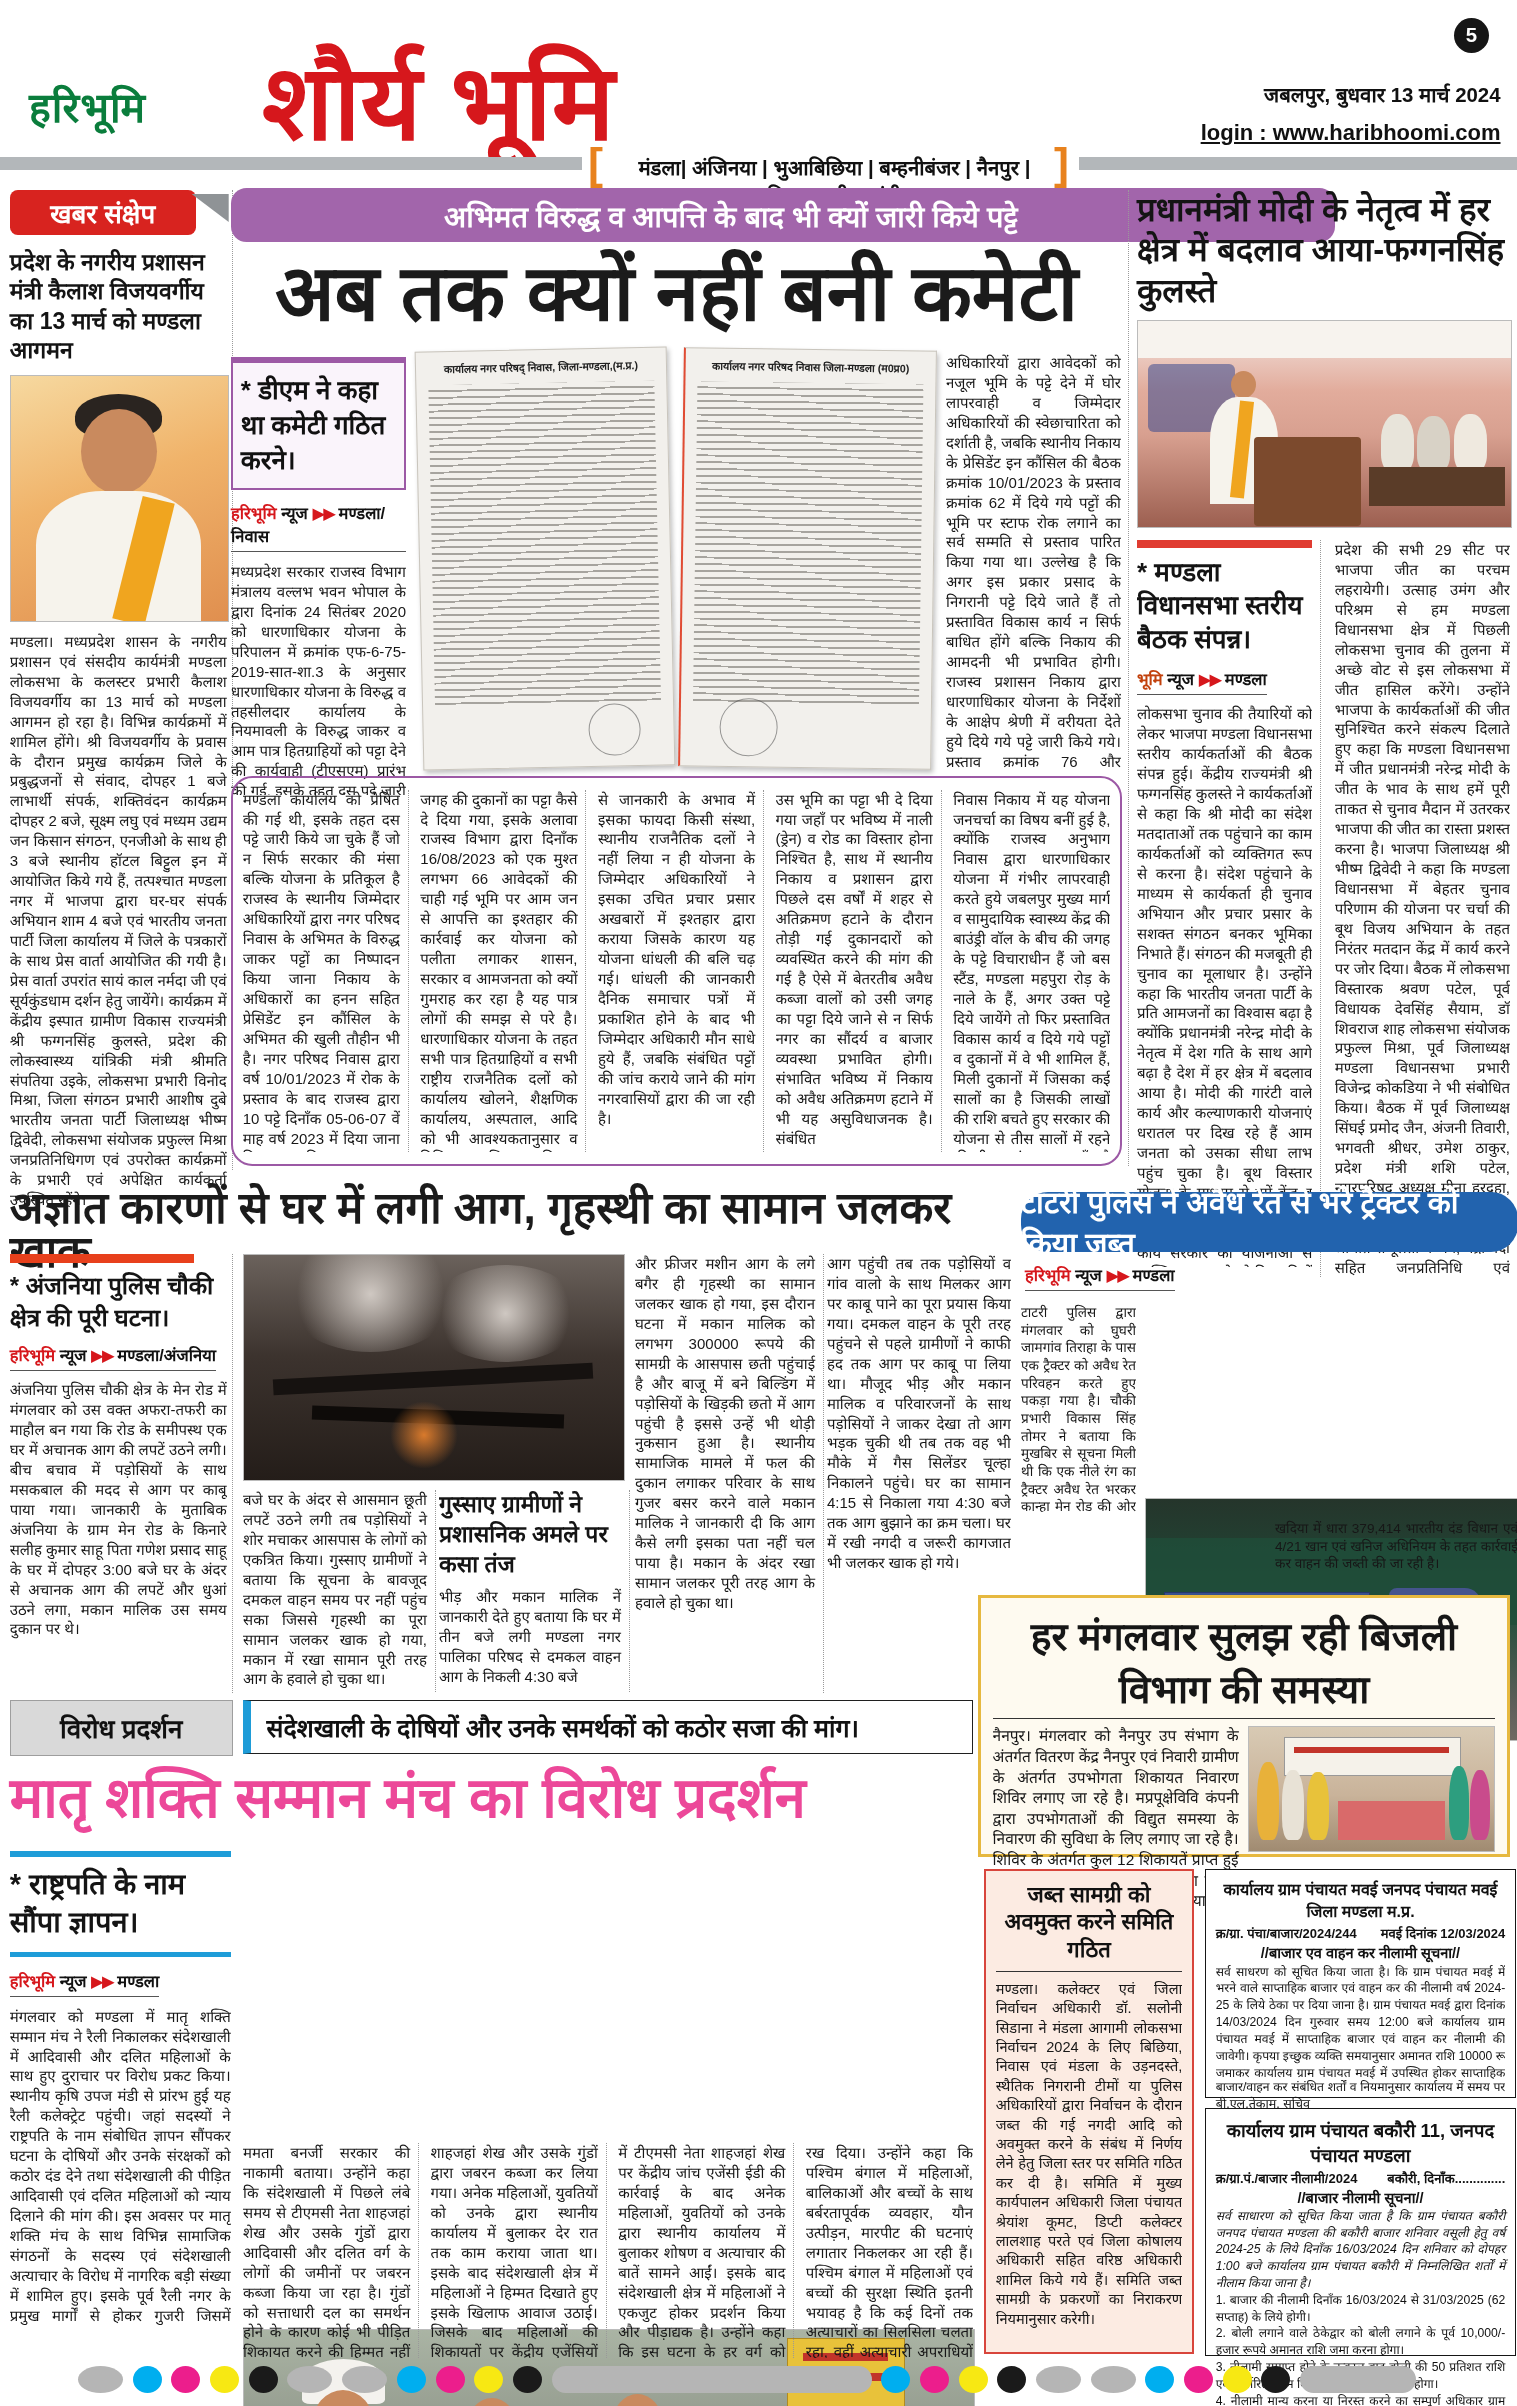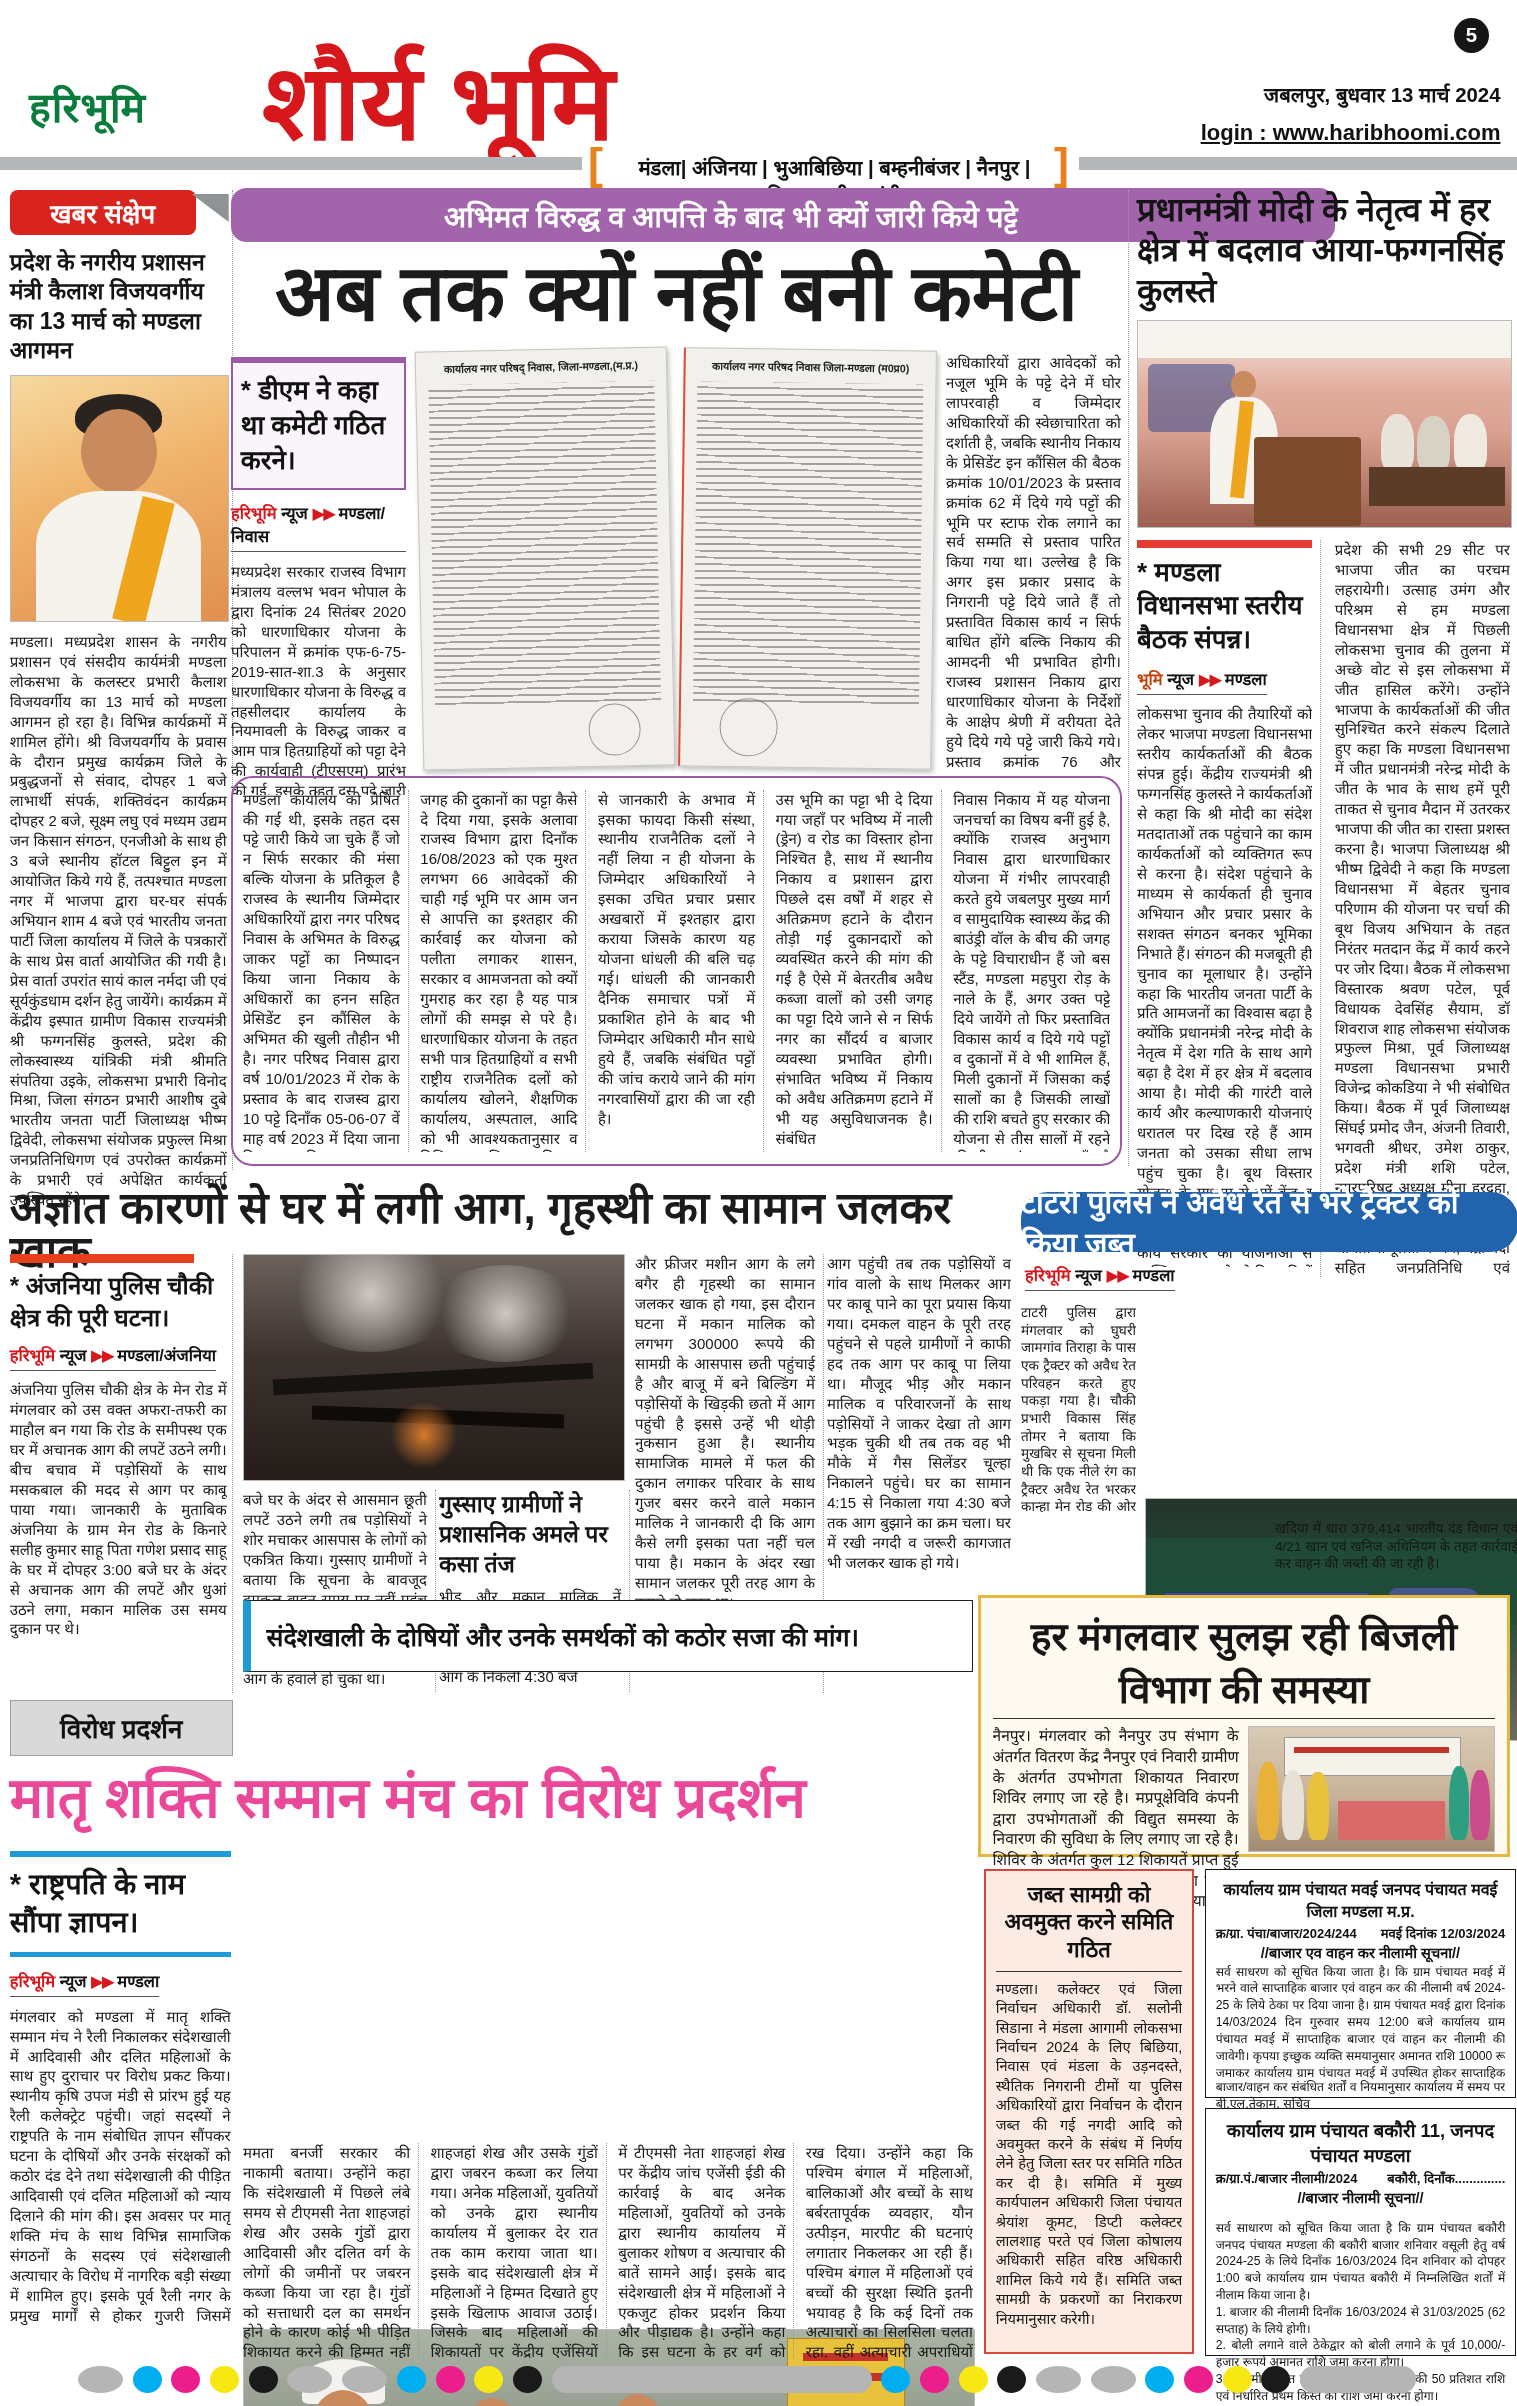--- a/index.html
+++ b/index.html
@@ -240,21 +240,21 @@
         <div class="abs blob" style="left:33px;top:43px;width:21.3px;height:70px;background:#e8e2d6;"></div>
         <div class="abs blob" style="left:58px;top:45px;width:21.3px;height:68px;background:#e8c23a;"></div>
         <div class="abs blob" style="left:200px;top:39px;width:19.4px;height:74px;background:#2d9e7f;"></div>
         <div class="abs blob" style="left:221px;top:43px;width:19.4px;height:70px;background:#c94b8c;"></div>
       </div>
       <div class="bt" style="font-size:15.5px;">नैनपुर। मंगलवार को नैनपुर उप संभाग के अंतर्गत वितरण केंद्र नैनपुर एवं निवारी ग्रामीण के अंतर्गत उपभोगता शिकायत निवारण शिविर लगाए जा रहे है। मप्रपूक्षेविवि कंपनी द्वारा उपभोगताओं की विद्युत समस्या के निवारण की सुविधा के लिए लगाए जा रहे है। शिविर के अंतर्गत कुल 12 शिकायतें प्राप्त हुई जिनमें से 7 शिकायतों का निराकरण स्थल पर ही कर दिया गया एवं बाकी शिकायतों का निराकरण एक हफ्ते के अंदर कर दिया जाएगा। पिछले शिविर में प्राप्त शिकायतों का 95% निराकरण कर दिया गया है, और बची हुई शिकायतों में कार्यवाही जारी है। यह शिविर विभाग के द्वारा एक पहल के तहत प्रत्येक मंगलवार को दोपहर 11 बजे से दोपहर 2 बजे तक लगाया जा रहा है, जिसमे उपभोगताओं से सीधा संपर्क कर उनकी सभी समस्याओं का निराकरण करना, तथा बिजली की बचत, विभाग तथा शासन द्वारा चलाई योजनाओं के बारे में भी जानकारी देना है। शिविर मे कनिष्ठ अभियंता अशोक धुर्वे वरिष्ठ परीक्षण सतीश ठाकुर कार्यालय सहायक सिरवैया, चंदेला मौजूद रहे।</div>
     </div>
   </div>
 
   <div class="abs gray-label" style="left:9.7px;top:1700px;width:221px;height:54px;">विरोध प्रदर्शन</div>
-  <div class="abs strip" style="left:243px;top:1600px;width:730px;height:72px;box-sizing:border-box;">संदेशखाली के दोषियों और उनके समर्थकों को कठोर सजा की मांग।</div>
+  <div class="abs strip" style="left:243px;top:1700px;width:730px;height:54px;box-sizing:border-box;">संदेशखाली के दोषियों और उनके समर्थकों को कठोर सजा की मांग।</div>
   <div class="abs protest-headline" style="left:9.7px;top:1770px;width:970px;">मातृ शक्ति सम्मान मंच का विरोध प्रदर्शन</div>
 
   <div class="abs" style="left:9.7px;top:1851px;width:221px;height:505px;">
     <div class="bluebar"></div>
     <div class="subhead" style="font-size:29px;margin:9.7px 0;">* राष्ट्रपति के नाम सौंपा ज्ञापन।</div>
     <div class="bluebar"></div>
     <div class="byline" style="margin-top:11.6px;">
       <span class="by-brand">हरिभूमि</span>
       <span>न्यूज</span>
       <span class="by-arrows">▶▶</span>
@@ -301,21 +301,21 @@
     <div class="n-sign">ग्राम पंचायत मवई जनपद पंचायत मवई</div>
   </div>
 
   <div class="abs notice" style="left:1205px;top:2108px;width:311px;height:248px;padding:7.8px 9.7px;box-sizing:border-box;">
     <div class="n-head" style="font-size:18.4px;">कार्यालय ग्राम पंचायत बकौरी 11, जनपद पंचायत मण्डला</div>
     <div class="n-ref" style="margin-top:1.9px;">
       <span>क्र/ग्रा.पं./बाजार नीलामी/2024</span>
       <span>बकौरी, दिनाँक..............</span>
     </div>
     <div class="n-title">//बाजार नीलामी सूचना//</div>
-    <div class="n-body" style="margin-top:13px;">सर्व साधारण को सूचित किया जाता है कि ग्राम पंचायत बकौरी जनपद पंचायत मण्डला की बकौरी बाजार शनिवार वसूली हेतु वर्ष 2024-25 के लिये दिनाँक 16/03/2024 दिन शनिवार को दोपहर 1:00 बजे कार्यालय ग्राम पंचायत बकौरी में निम्नलिखित शर्तों में नीलाम किया जाना है।</div>
+    <div class="n-body" style="margin-top:1px;font-style:italic;">सर्व साधारण को सूचित किया जाता है कि ग्राम पंचायत बकौरी जनपद पंचायत मण्डला की बकौरी बाजार शनिवार वसूली हेतु वर्ष 2024-25 के लिये दिनाँक 16/03/2024 दिन शनिवार को दोपहर 1:00 बजे कार्यालय ग्राम पंचायत बकौरी में निम्नलिखित शर्तों में नीलाम किया जाना है।</div>
     <div class="n-body">1. बाजार की नीलामी दिनाँक 16/03/2024 से 31/03/2025 (62 सप्ताह) के लिये होगी।</div>
     <div class="n-body">2. बोली लगाने वाले ठेकेद्वार को बोली लगाने के पूर्व 10,000/- हजार रूपये अमानत राशि जमा करना होगा।</div>
     <div class="n-body">3. नीलामी समाप्त होने के तत्काल बाद बोली की 50 प्रतिशत राशि एवं निर्धारित प्रथम किस्त की राशि जमा करना होगा।</div>
     <div class="n-body">4. नीलामी मान्य करना या निरस्त करने का सम्पूर्ण अधिकार ग्राम पंचायत को होगा।</div>
 
   </div>
 
   <div class="abs" id="marks-bar" style="left:78px;top:2366px;width:1362px;display:flex;align-items:center;gap:9.7px;">
       <span class="mark" style="width: 45px; background: rgb(181, 181, 181);"></span>
       <span class="mark" style="width: 29px; background: rgb(0, 174, 239);"></span>

